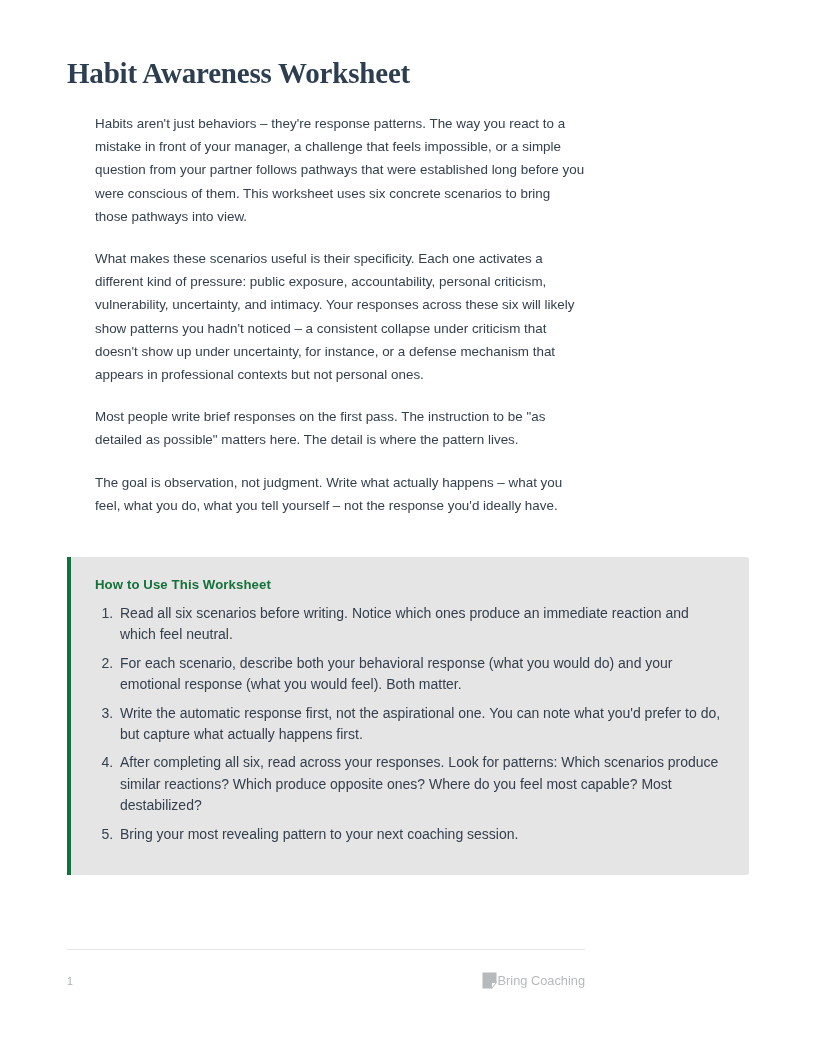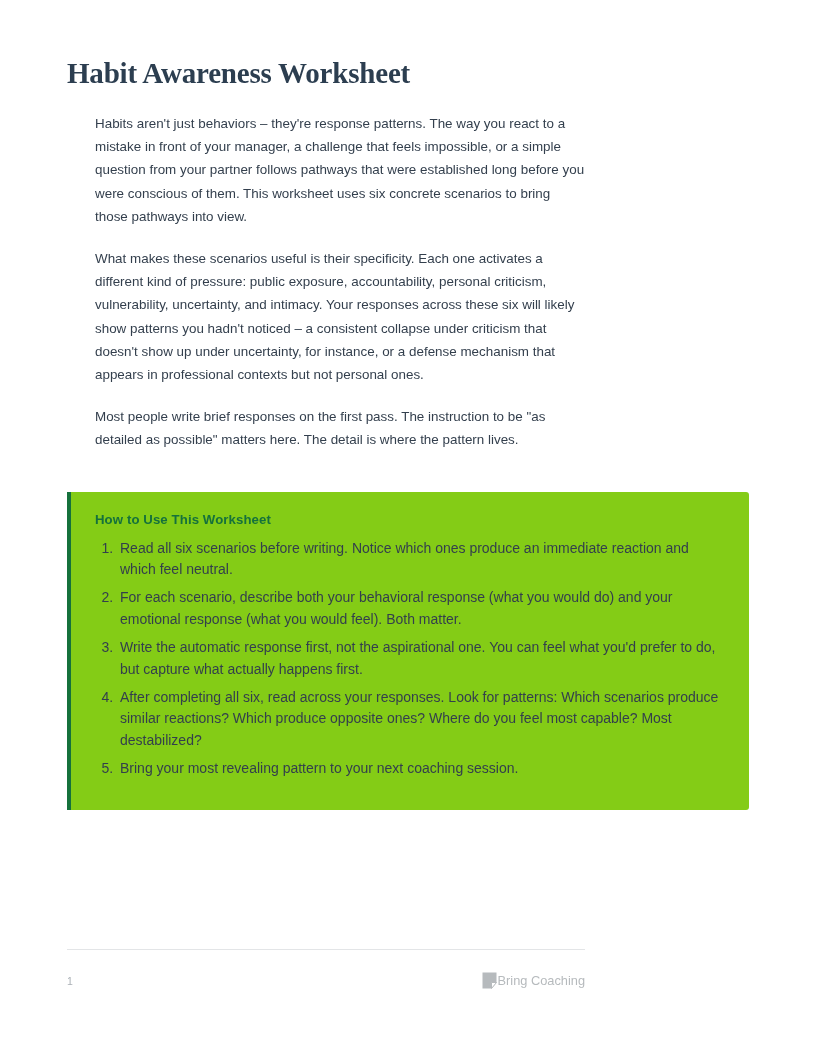--- a/index.html
+++ b/index.html
@@ -51,21 +51,21 @@
     margin-bottom: 0;
   }
 
   
   .callout {
     position: relative;
     margin-top: 40px;
     margin-left: 0;
     width: 682px;
     box-sizing: border-box;
-    background: #84cc16;
+    background: #e5e5e5;
     border-left: 4px solid #15713c;
     border-radius: 0 3px 3px 0;
     padding: 19px 24px 22px 24px;
   }
   .callout-title {
     font-size: 13.2px;
     font-weight: bold;
     color: #15713c;
     line-height: 18px;
     margin: 0 0 9px 0;
@@ -130,28 +130,29 @@
 <body>
 
 <div class="page">
 
   <h1 class="doc-title">Habit Awareness Worksheet</h1>
 
   <div class="intro">
     <p class="para">Habits aren't just behaviors – they're response patterns. The way you react to a mistake in front of your manager, a challenge that feels impossible, or a simple question from your partner follows pathways that were established long before you were conscious of them. This worksheet uses six concrete scenarios to bring those pathways into view.</p>
     <p class="para">What makes these scenarios useful is their specificity. Each one activates a different kind of pressure: public exposure, accountability, personal criticism, vulnerability, uncertainty, and intimacy. Your responses across these six will likely show patterns you hadn't noticed – a consistent collapse under criticism that doesn't show up under uncertainty, for instance, or a defense mechanism that appears in professional contexts but not personal ones.</p>
     <p class="para">Most people write brief responses on the first pass. The instruction to be "as detailed as possible" matters here. The detail is where the pattern lives.</p>
+    <p class="para">The goal is observation, not judgment. Write what actually happens – what you feel, what you do, what you tell yourself – not the response you'd ideally have.</p>
   </div>
 
   <div class="callout">
     <div class="callout-title">How to Use This Worksheet</div>
     <ol class="callout-list">
       <li>Read all six scenarios before writing. Notice which ones produce an immediate reaction and which feel neutral.</li>
       <li>For each scenario, describe both your behavioral response (what you would do) and your emotional response (what you would feel). Both matter.</li>
-      <li>Write the automatic response first, not the aspirational one. You can feel what you'd prefer to do, but capture what actually happens first.</li>
+      <li>Write the automatic response first, not the aspirational one. You can note what you'd prefer to do, but capture what actually happens first.</li>
       <li>After completing all six, read across your responses. Look for patterns: Which scenarios produce similar reactions? Which produce opposite ones? Where do you feel most capable? Most destabilized?</li>
       <li>Bring your most revealing pattern to your next coaching session.</li>
     </ol>
   </div>
 
   <div class="footer">
     <div class="footer-rule"></div>
     <div class="footer-row">
       <div class="page-number">1</div>
       <div class="brand">

